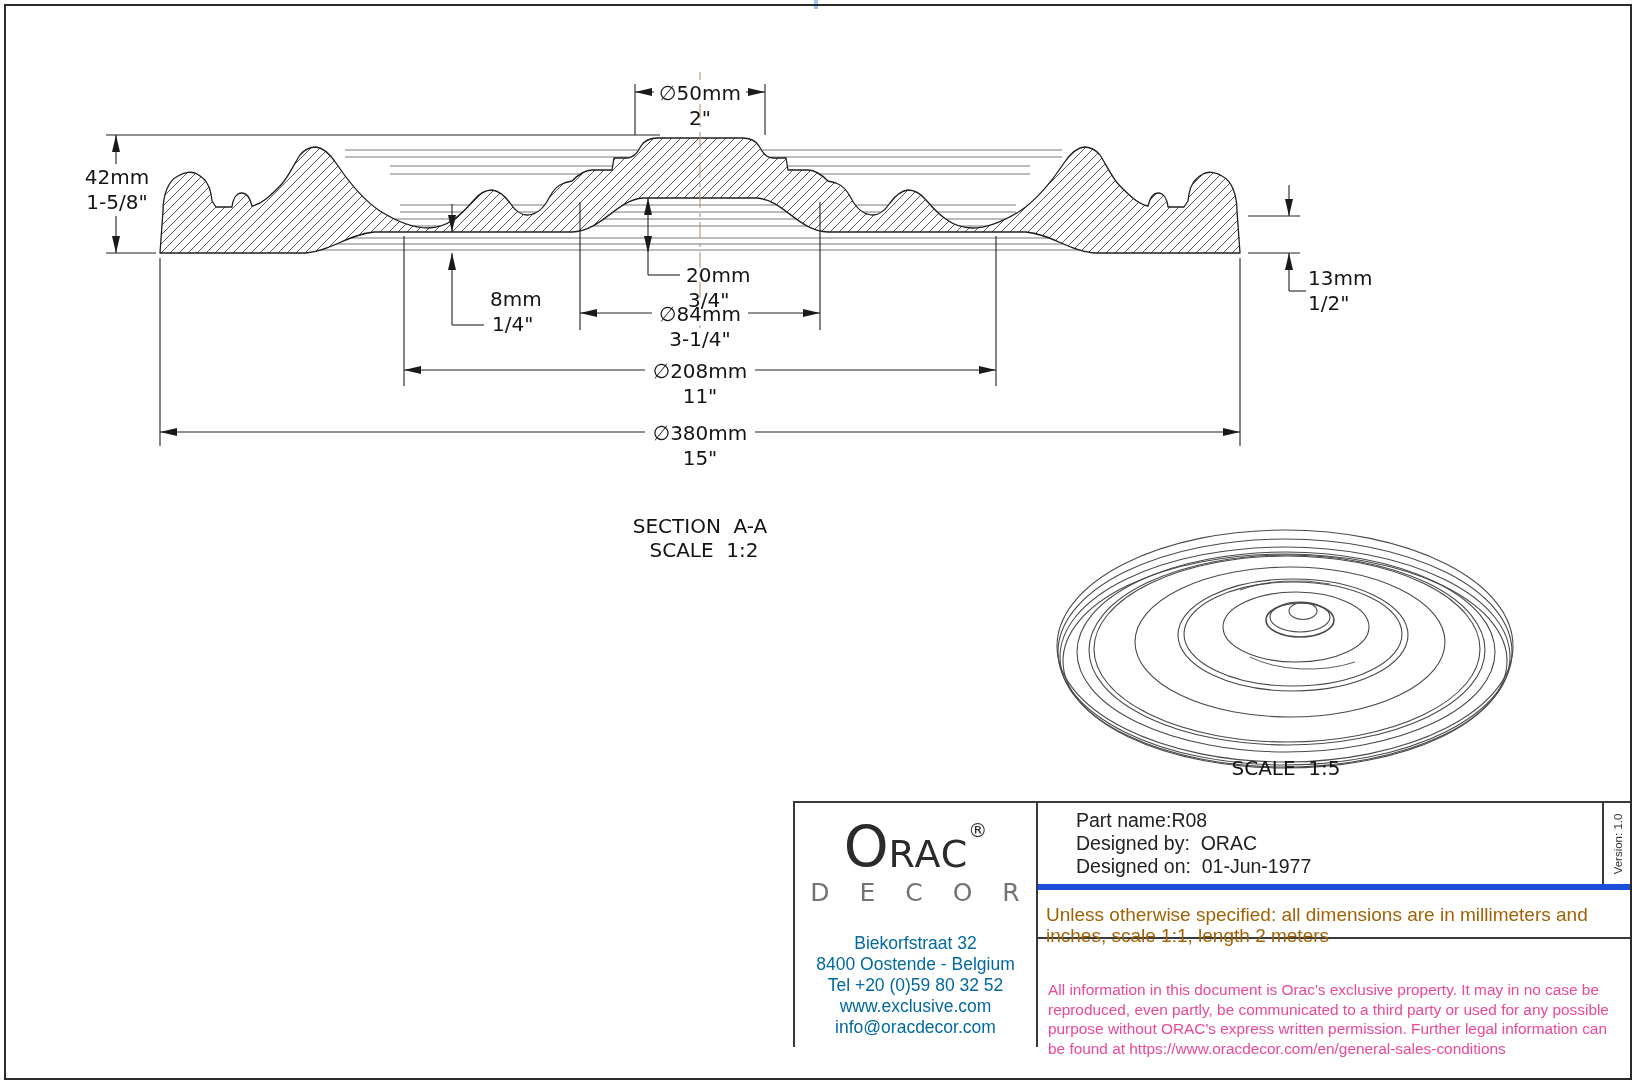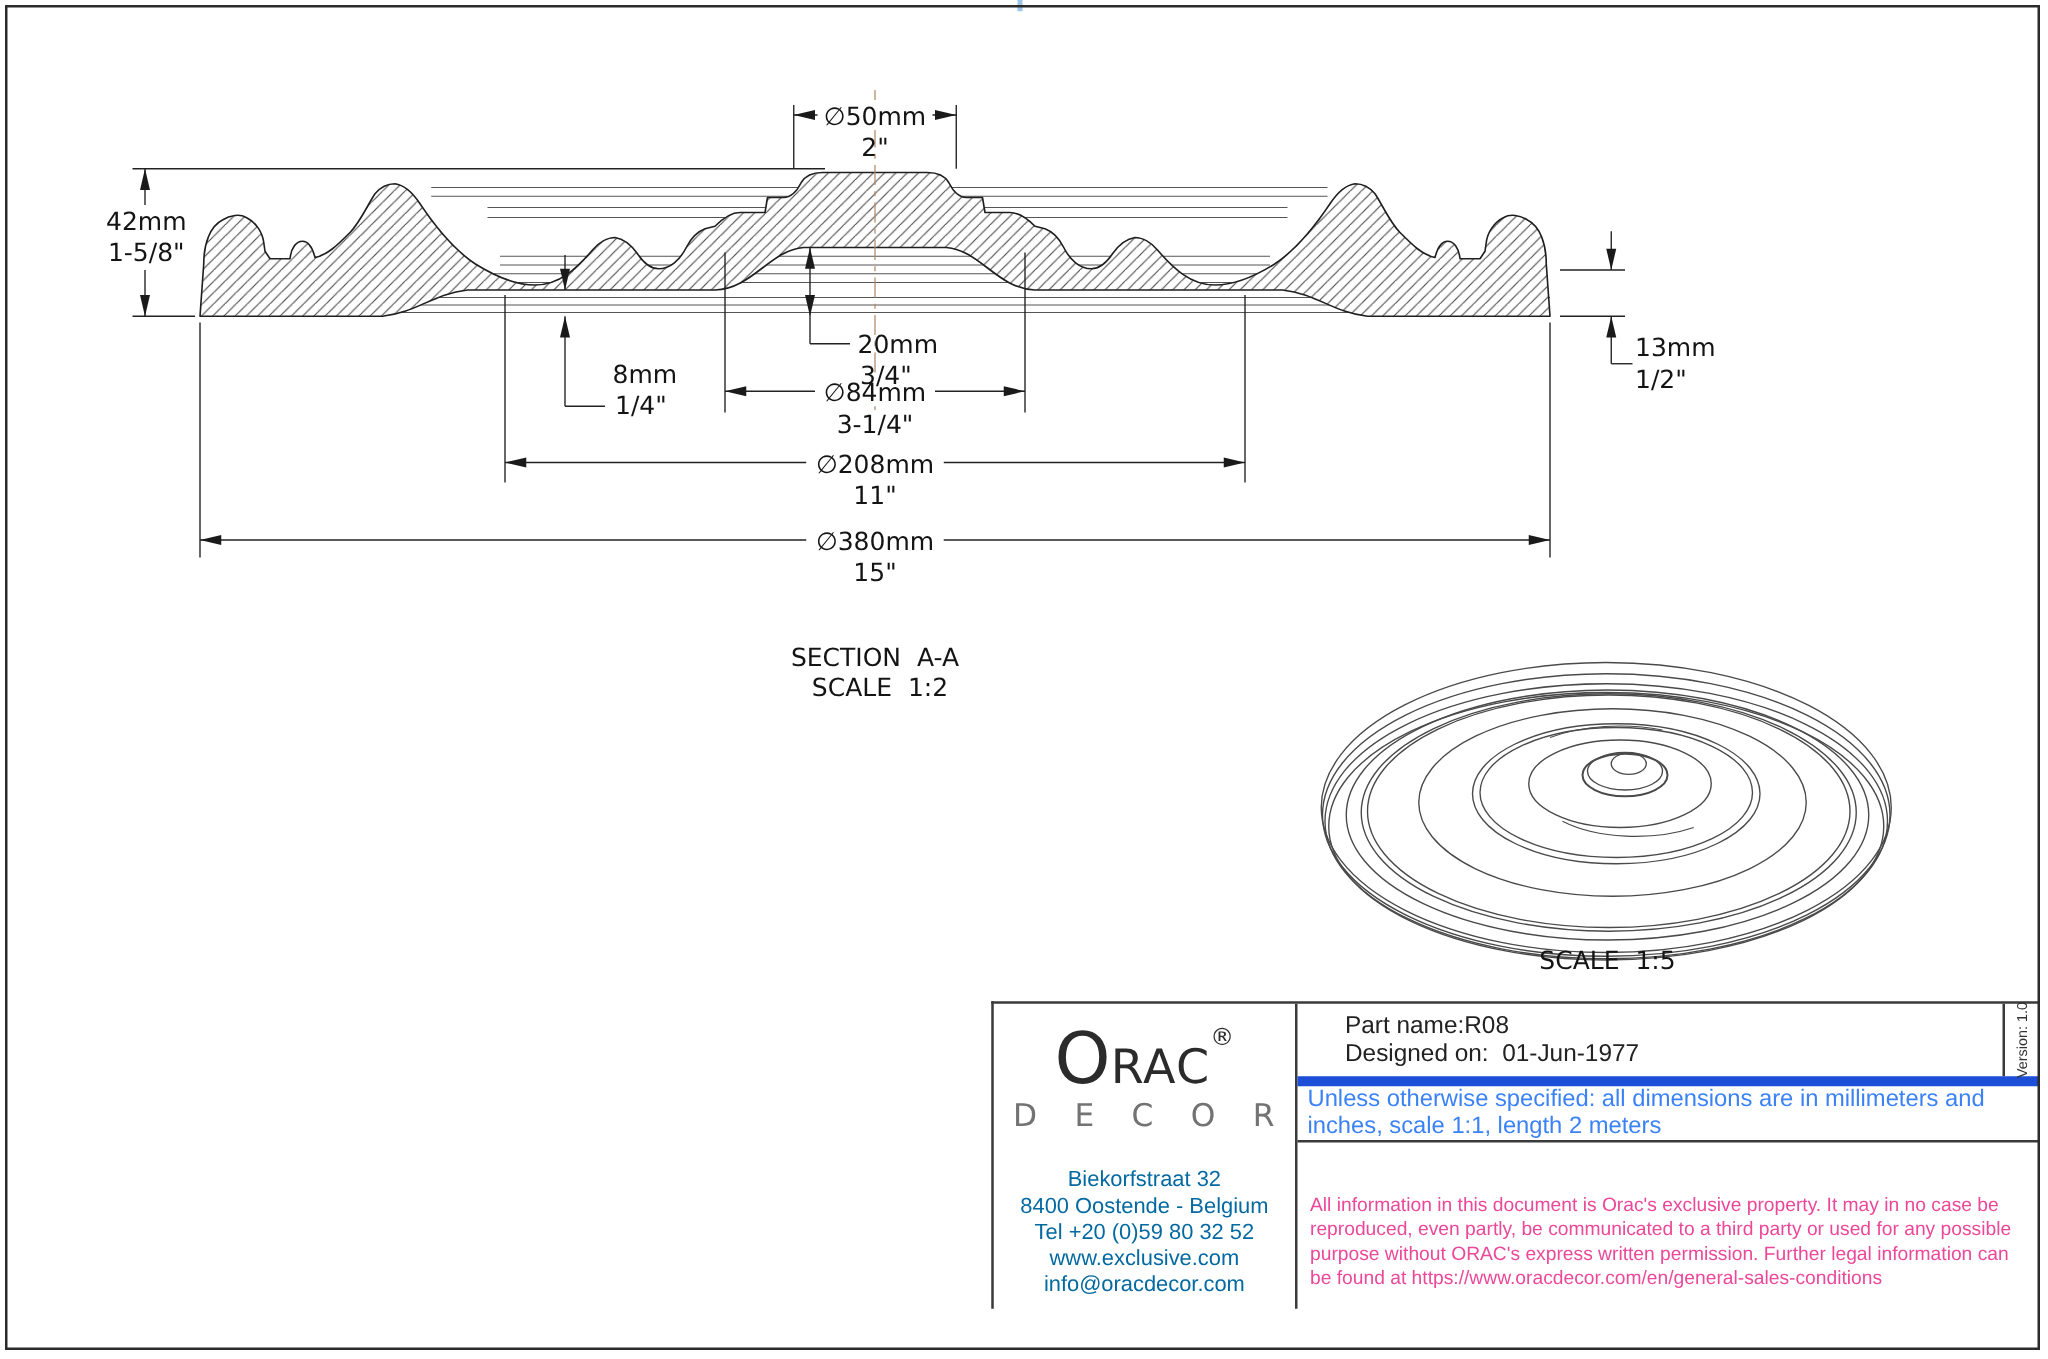--- a/index.html
+++ b/index.html
@@ -12,29 +12,29 @@
   .dim-text{font-family:"DejaVu Sans",sans-serif;font-size:20px;fill:#141414;}
   .view-label{font-family:"DejaVu Sans",sans-serif;font-size:20px;fill:#141414;}
 
   
   .title-block{position:absolute;left:793px;top:801px;width:839px;height:246px;
       border-top:2px solid #3a3a3a;border-left:2px solid #3a3a3a;box-sizing:border-box;
       display:flex;color:#222;}
   .tb-left{width:243px;border-right:2px solid #3a3a3a;box-sizing:border-box;
       display:flex;flex-direction:column;align-items:center;}
   .tb-right{flex:1;display:flex;flex-direction:column;}
-  .tb-info-row{height:112px;display:flex;border-bottom:8px solid #1d4ed8;box-sizing:border-box;}
+  .tb-info-row{height:112px;display:flex;border-bottom:6px solid #1d4ed8;box-sizing:border-box;}
   .tb-info-cell{flex:1;display:flex;flex-direction:column;justify-content:space-around;
       padding:6px 10px 6px 38px;font-size:19.5px;}
   .tb-info-line{white-space:pre;}
   .tb-version{width:30px;border-left:2px solid #3a3a3a;box-sizing:border-box;
       display:flex;align-items:center;justify-content:center;}
   .tb-version span{transform:rotate(-90deg);font-size:11.5px;color:#333;white-space:nowrap;}
   .tb-spec{height:49px;border-bottom:2px solid #3a3a3a;box-sizing:border-box;
-      padding:0 8px;font-size:19px;line-height:1.12;color:#3b82f6;}
+      padding:14px 8px;font-size:19px;line-height:1.12;color:#a16207;}
   .tb-legal{flex:1;padding:22px 10px;font-size:15.4px;line-height:1.26;color:#ec4899;
       white-space:pre-line;}
   .tb-legal-inner{white-space:normal;}
 
   
   .logo{margin-top:16px;line-height:1;color:#2b2b2b;white-space:nowrap;
       font-family:"DejaVu Sans",sans-serif;}
   .logo-o{font-size:57px;font-weight:400;}
   .logo-rest{font-size:38px;font-weight:400;letter-spacing:1px;}
   .logo-reg{font-size:19px;vertical-align:30px;}
@@ -234,20 +234,21 @@
         <div>8400 Oostende - Belgium</div>
         <div>Tel  +20 (0)59 80 32 52</div>
         <div>www.exclusive.com</div>
         <div>info@oracdecor.com</div>
       </div>
     </div>
     <div class="tb-right">
       <div class="tb-info-row">
         <div class="tb-info-cell">
           <div class="tb-info-line">Part name:R08</div>
+          <div class="tb-info-line">Designed by:  ORAC</div>
           <div class="tb-info-line">Designed on:  01-Jun-1977</div>
         </div>
         <div class="tb-version">
           <span>Version: 1.0</span>
         </div>
       </div>
       <div class="tb-spec">Unless otherwise specified: all dimensions are in millimeters and inches, scale 1:1, length 2 meters</div>
       <div class="tb-legal">
         <span class="tb-legal-inner">All information in this document is Orac's exclusive property.  It may in no case be reproduced, even partly, be communicated to a third party or used for any possible purpose without ORAC's express written permission. Further legal information can be found at https://www.oracdecor.com/en/general-sales-conditions</span>
       </div>

